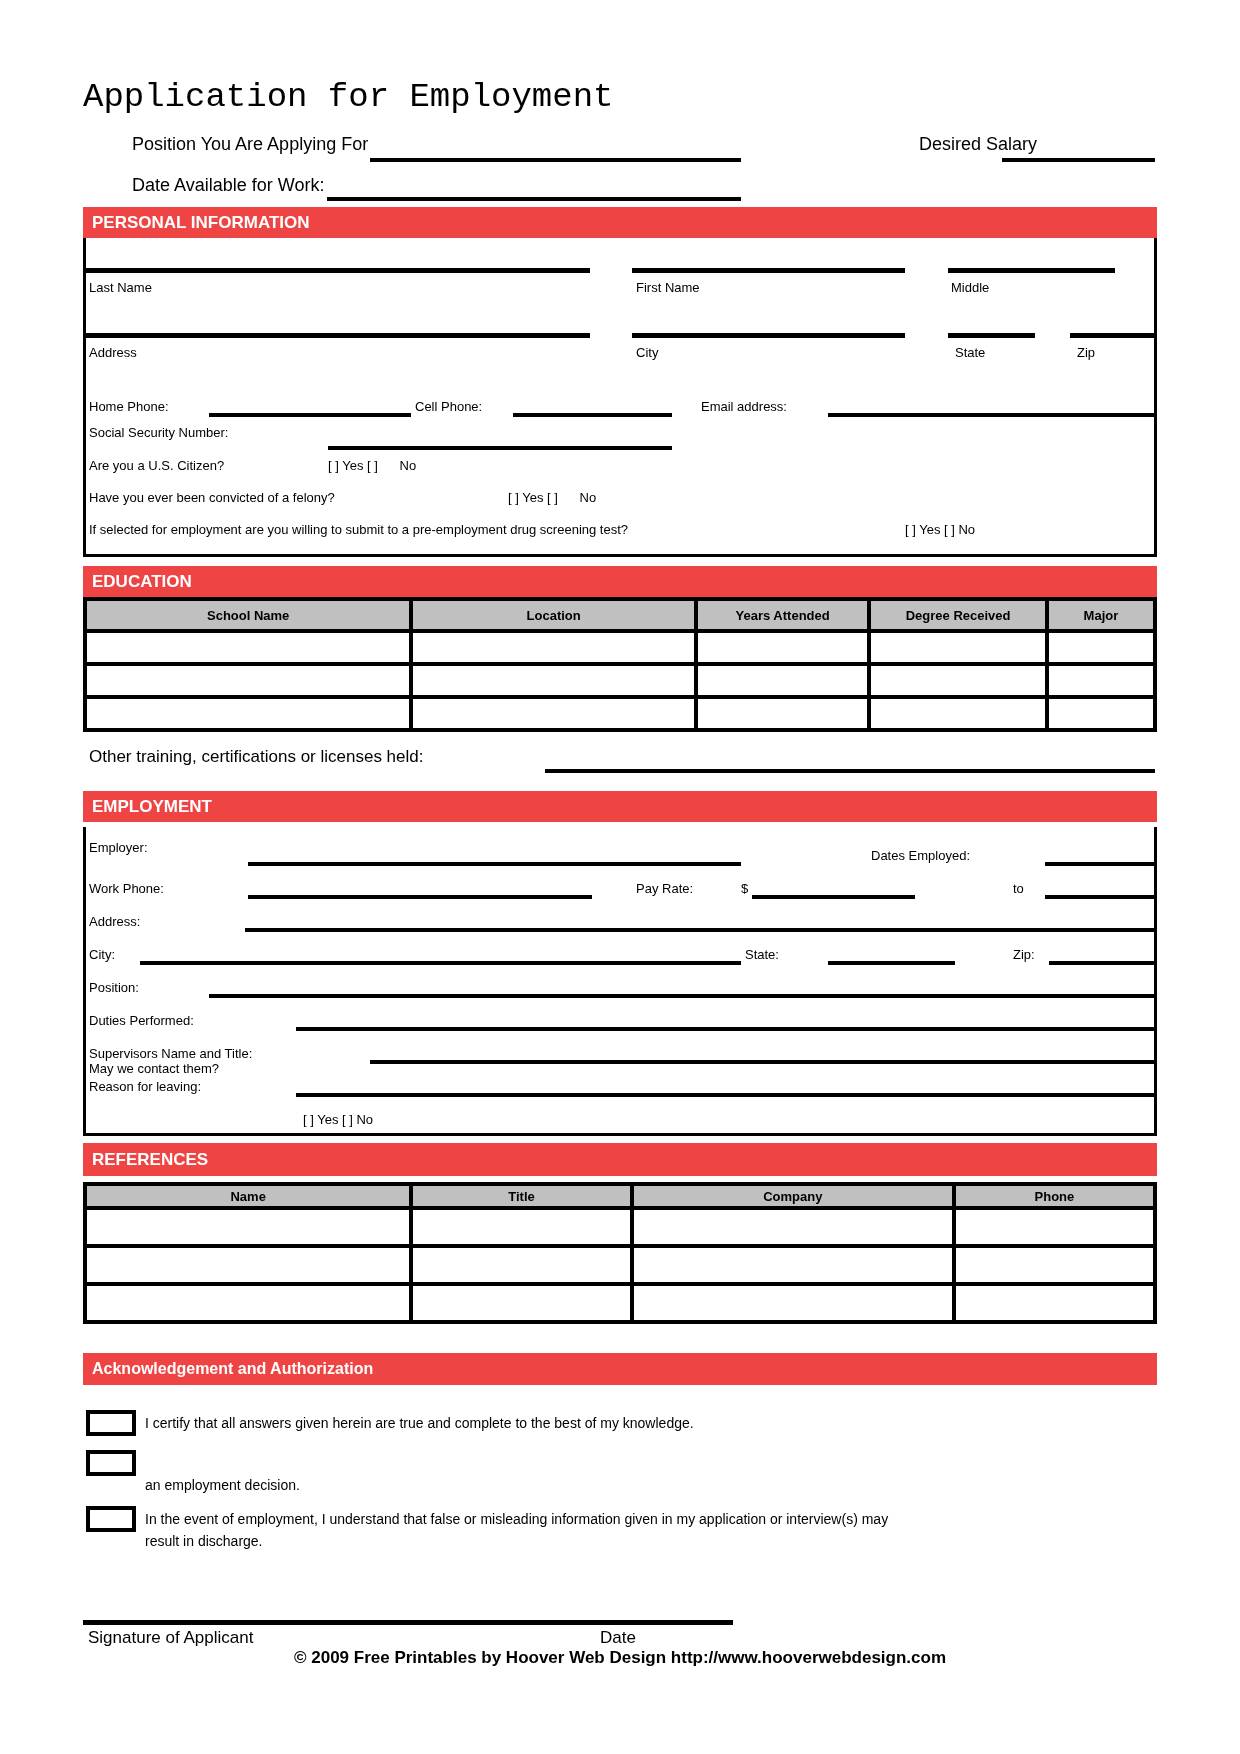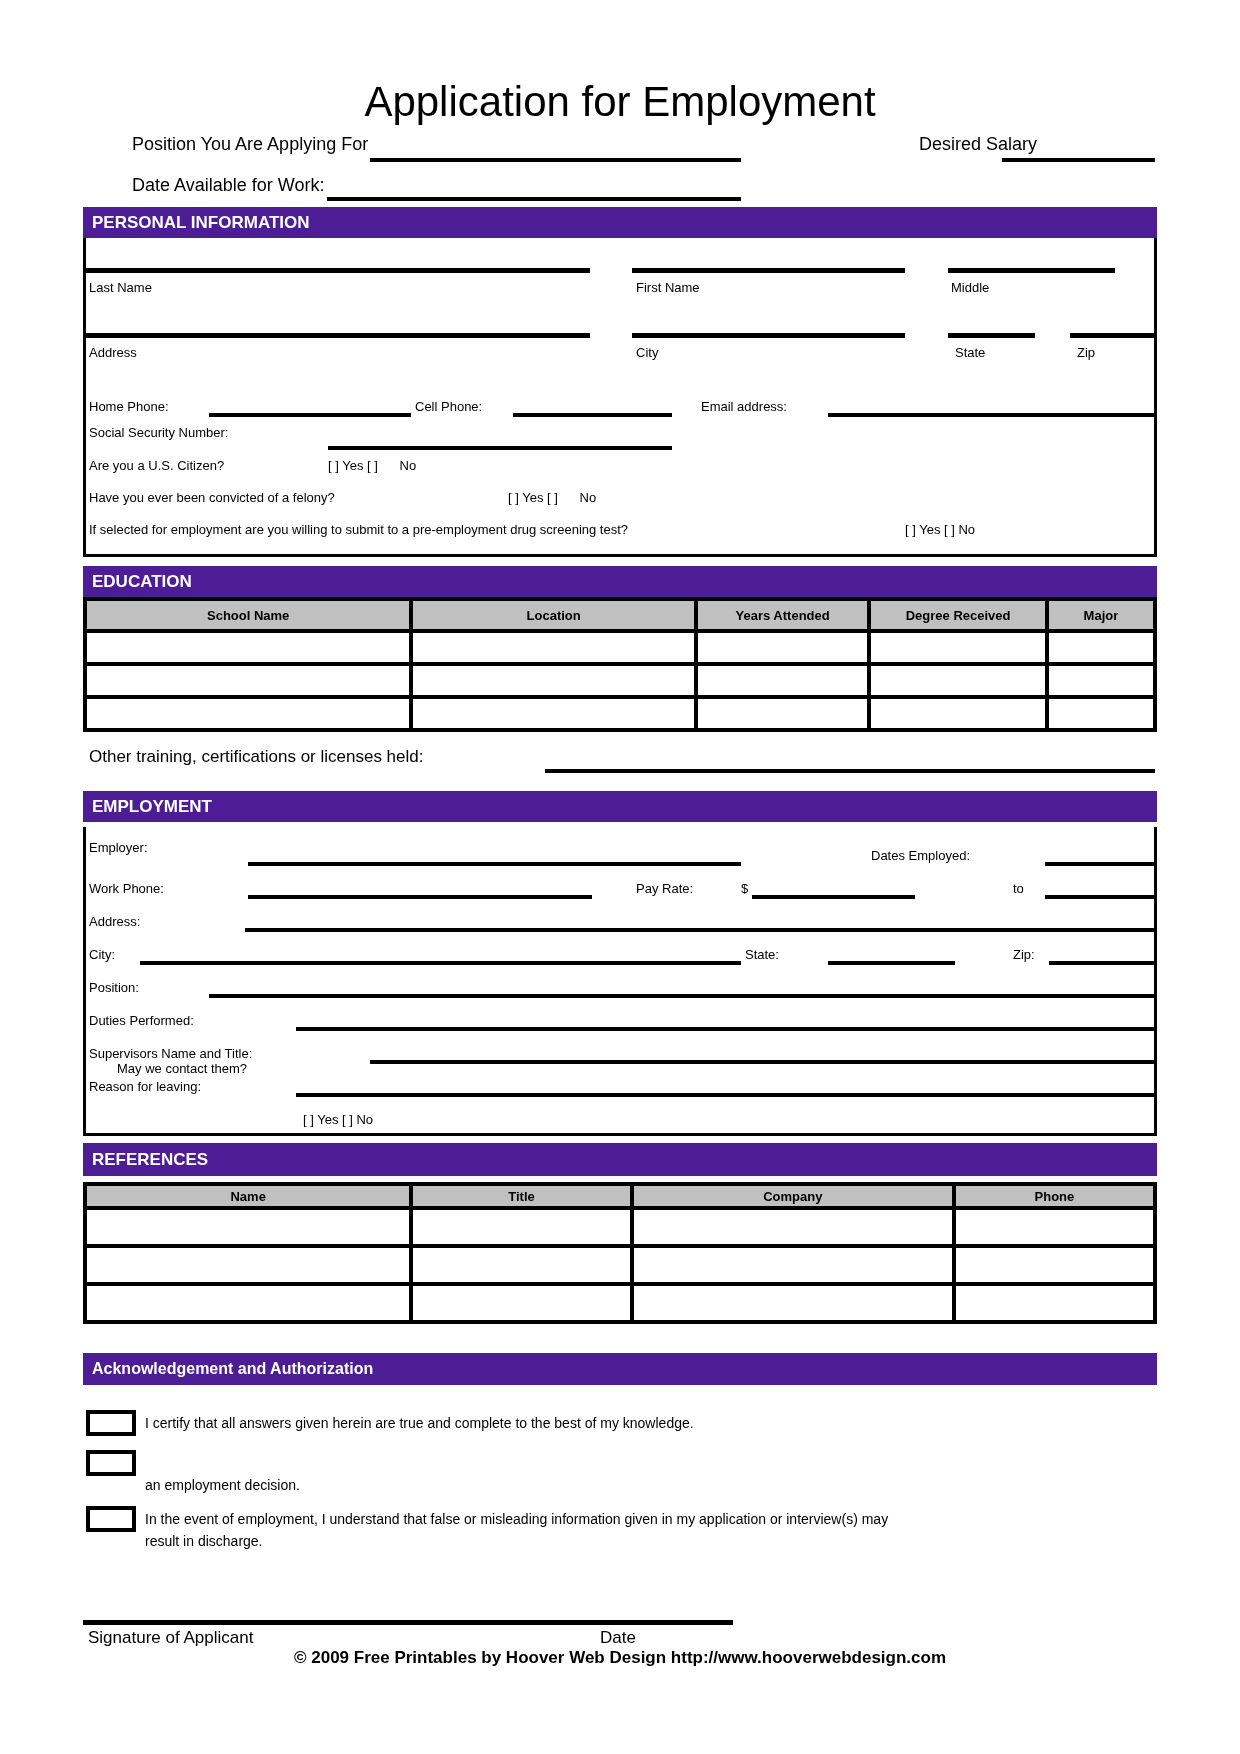--- a/index.html
+++ b/index.html
@@ -1,21 +1,21 @@
 <!DOCTYPE html>
 <html><head>
 <meta charset="utf-8">
 <style>
   html,body{margin:0;padding:0;background:#e8e8e8;}
   .page{position:relative;width:1240px;height:1754px;background:#ffffff;margin:0 auto;
         font-family:"Liberation Sans",sans-serif;color:#000;overflow:hidden;}
-  .title{position:absolute;left:83px;width:1074px;top:78px;text-align:center;
-         font-size:42px;font-weight:400;letter-spacing:0px;}
+  .title{position:absolute;left:83px;width:1074px;top:78px;
+         font-size:34px;font-weight:400;letter-spacing:0px;font-family:Liberation Mono, monospace;}
   .toplbl{position:absolute;font-size:18px;font-weight:400;white-space:nowrap;margin-left:44px;}
-  .bar{position:absolute;left:83px;width:1074px;height:31px;background:#4c1d95;color:#fff;
+  .bar{position:absolute;left:83px;width:1074px;height:31px;background:#ef4444;color:#fff;
        font-weight:bold;font-size:17px;line-height:31px;padding-left:9px;box-sizing:border-box;
        white-space:nowrap;}
   .line{position:absolute;background:#000;height:4px;}
   .thick{height:5px;}
   .box{position:absolute;border:3px solid #000;border-top:none;box-sizing:border-box;}
   .lbl{position:absolute;font-weight:normal;font-size:13px;white-space:nowrap;}
   .yn{position:absolute;font-size:13px;white-space:pre;}
   .ftable{position:absolute;left:83px;width:1074px;border-collapse:collapse;table-layout:fixed;}
   .ftable th,.ftable td{border:4px solid #000;padding:0;}
   .ftable th{background:#c0c0c0;font-size:13px;font-weight:bold;text-align:center;}
@@ -156,21 +156,21 @@
 
   <div class="lbl" style="left:89px;top:1013px;">Duties Performed:</div>
   <div class="line" style="left:296px;top:1027px;width:859px;"></div>
 
   <div class="lbl" style="left:89px;top:1046px;">Supervisors Name and Title:</div>
   <div class="line" style="left:370px;top:1060px;width:785px;"></div>
 
   <div class="lbl" style="left:89px;top:1079px;">Reason for leaving:</div>
   <div class="line" style="left:296px;top:1093px;width:859px;"></div>
 
-  <div class="lbl" style="left:89px;top:1061px;margin-left:28px;">May we contact them?</div>
+  <div class="lbl" style="left:89px;top:1061px;">May we contact them?</div>
   <div class="yn" style="left:303px;top:1112px;">[ ] Yes [ ] No</div>
 
   <div class="bar" style="top:1143px;height:33px;line-height:33px;">REFERENCES</div>
   <table class="ftable ref" style="top:1182px;">
     <colgroup>
       <col style="width:30.5%">
         <col style="width:20.6%">
         <col style="width:30.1%">
         <col style="width:18.8%">
     </colgroup>

